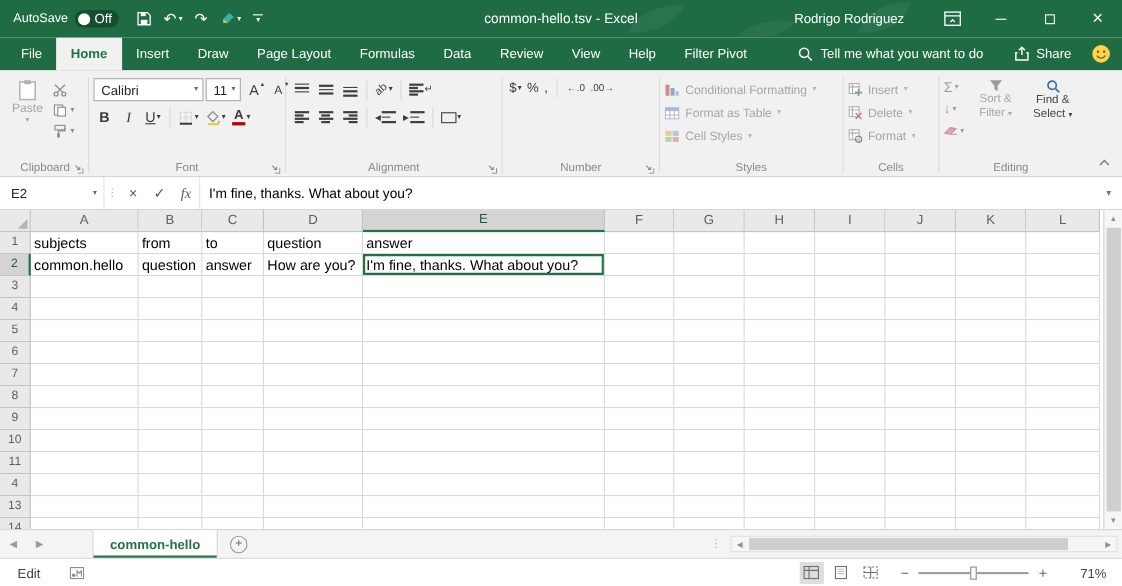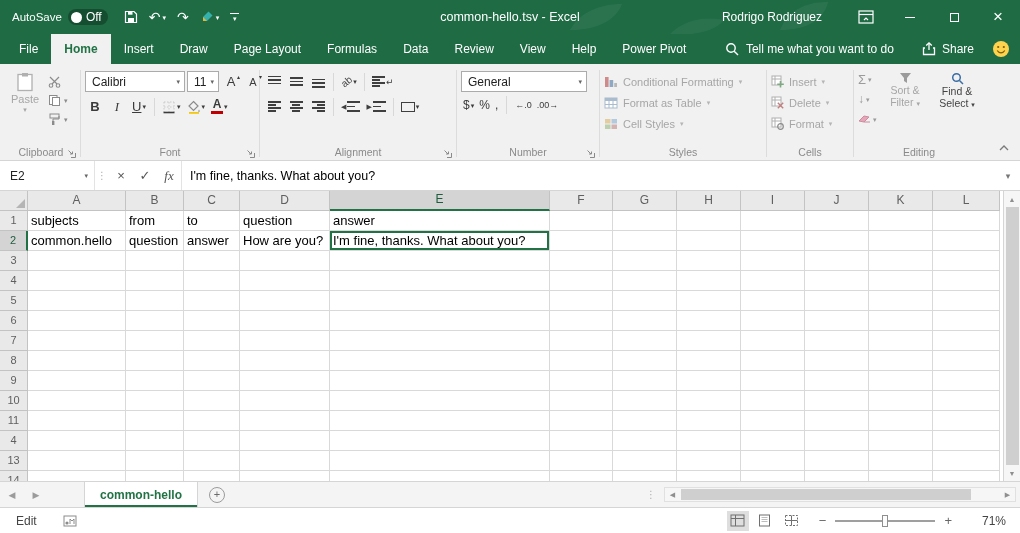--- a/index.html
+++ b/index.html
@@ -215,21 +215,21 @@
     <span class="rtab">File</span>
     <span class="rtab active">Home</span>
     <span class="rtab">Insert</span>
     <span class="rtab">Draw</span>
     <span class="rtab">Page Layout</span>
     <span class="rtab">Formulas</span>
     <span class="rtab">Data</span>
     <span class="rtab">Review</span>
     <span class="rtab">View</span>
     <span class="rtab">Help</span>
-    <span class="rtab">Power Pivot</span>
+    <span class="rtab">Filter Pivot</span>
     <div class="tab-extra">
       <span class="tellme">
         <svg width="14" height="14" viewBox="0 0 14 14">
             <circle cx="6" cy="6" r="4.2" fill="none" stroke="#fff" stroke-width="1.4"></circle>
             <line x1="9.2" y1="9.2" x2="13" y2="13" stroke="#fff" stroke-width="1.4"></line>
           </svg>
         <span>Tell me what you want to do</span>
       </span>
       <span class="share">
         <svg width="14" height="14" viewBox="0 0 14 14">
@@ -467,24 +467,20 @@
               <path d="M5.5 2.5V5H3" fill="none" stroke="#8a8a8a"></path>
             </svg>
           </span>
       </div>
     </div>
     <div class="gsep"></div>
 
     <div class="group g-num">
       <div class="gbody">
           <div class="numg">
-        <div class="combo ncombo">
-          <span>General</span>
-          <span class="dd">▾</span>
-        </div>
         <div class="nrow">
           <span class="nbtn">
                 <span>$</span>
                 <span class="dd">▾</span>
               </span>
           <span class="nbtn">%</span>
           <span class="nbtn">,</span>
           <span class="vline"></span>
           <span class="decbtn">←.0</span>
           <span class="decbtn">.00→</span>

